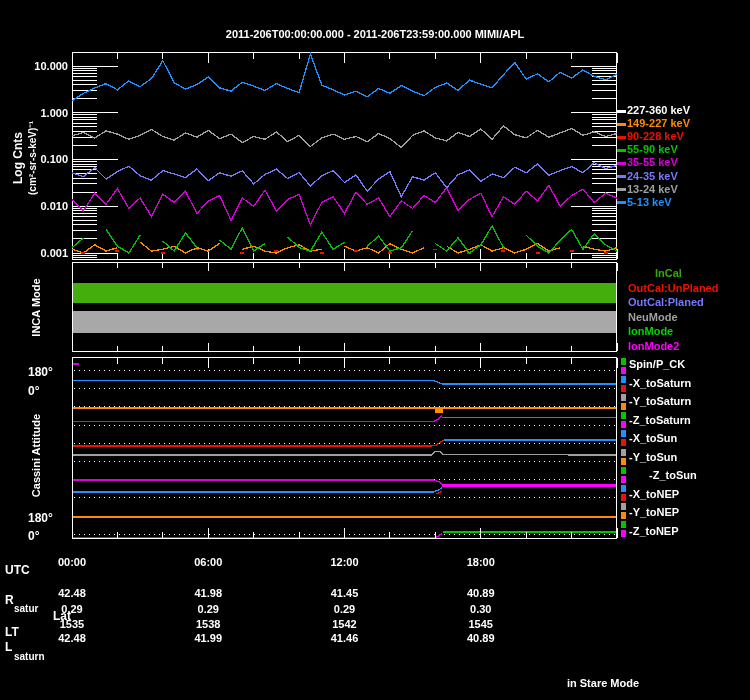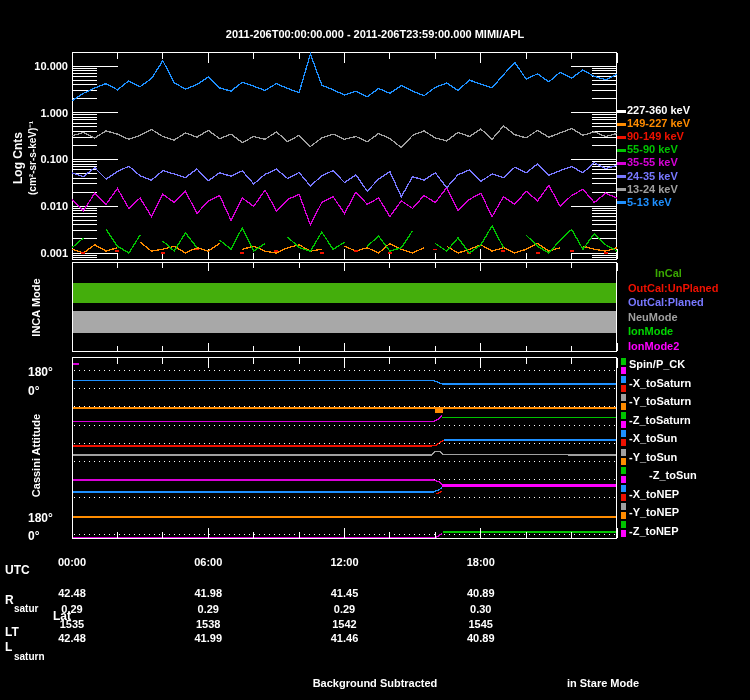--- a/index.html
+++ b/index.html
@@ -275,29 +275,28 @@
 
   <div class="rowlab" style="left:5px;top:563px;">UTC</div>
   <div class="rowlab" style="left:5px;top:593px;">R</div>
   <div class="rowsub" style="left:14px;top:603px;">satur</div>
   <div class="rowlab" style="left:5px;top:609px;padding-left:48px;">Lat</div>
   <div class="rowlab" style="left:5px;top:625px;">LT</div>
   <div class="rowlab" style="left:5px;top:640px;">L</div>
   <div class="rowsub" style="left:14px;top:651px;">saturn</div>
   <div id="table-cells"></div>
 
-  <div class="footnote" style="left:275px;width:200px;top:677px;">Background Subtracted</div>
   <div class="footnote" style="left:544px;width:118px;top:677px;">in Stare Mode</div>
 
 <div style="left: 617px; top: 109.5px; width: 9px; height: 3px; background: rgb(255, 255, 255); position: absolute;"></div>
     <div class="leg-item" style="left: 627px; top: 104px; position: absolute; color: rgb(255, 255, 255);">227-360 keV</div>
     <div style="left: 617px; top: 122.6px; width: 9px; height: 3px; background: rgb(255, 140, 0); position: absolute;"></div>
     <div class="leg-item" style="left: 627px; top: 117.1px; position: absolute; color: rgb(255, 140, 0);">149-227 keV</div>
     <div style="left: 617px; top: 135.7px; width: 9px; height: 3px; background: rgb(238, 17, 0); position: absolute;"></div>
-    <div class="leg-item" style="left: 627px; top: 130.2px; position: absolute; color: rgb(238, 17, 0);">90-149 keV</div>
+    <div class="leg-item" style="left: 627px; top: 130.2px; position: absolute; color: rgb(238, 17, 0);">90-228 keV</div>
     <div style="left: 617px; top: 148.8px; width: 9px; height: 3px; background: rgb(0, 196, 0); position: absolute;"></div>
     <div class="leg-item" style="left: 627px; top: 143.3px; position: absolute; color: rgb(0, 196, 0);">55-90 keV</div>
     <div style="left: 617px; top: 161.9px; width: 9px; height: 3px; background: rgb(216, 0, 216); position: absolute;"></div>
     <div class="leg-item" style="left: 627px; top: 156.4px; position: absolute; color: rgb(216, 0, 216);">35-55 keV</div>
     <div style="left: 617px; top: 175px; width: 9px; height: 3px; background: rgb(120, 120, 255); position: absolute;"></div>
     <div class="leg-item" style="left: 627px; top: 169.5px; position: absolute; color: rgb(120, 120, 255);">24-35 keV</div>
     <div style="left: 617px; top: 188.1px; width: 9px; height: 3px; background: rgb(160, 160, 160); position: absolute;"></div>
     <div class="leg-item" style="left: 627px; top: 182.6px; position: absolute; color: rgb(160, 160, 160);">13-24 keV</div>
     <div style="left: 617px; top: 201.2px; width: 9px; height: 3px; background: rgb(30, 144, 255); position: absolute;"></div>
     <div class="leg-item" style="left: 627px; top: 195.7px; position: absolute; color: rgb(30, 144, 255);">5-13 keV</div>

